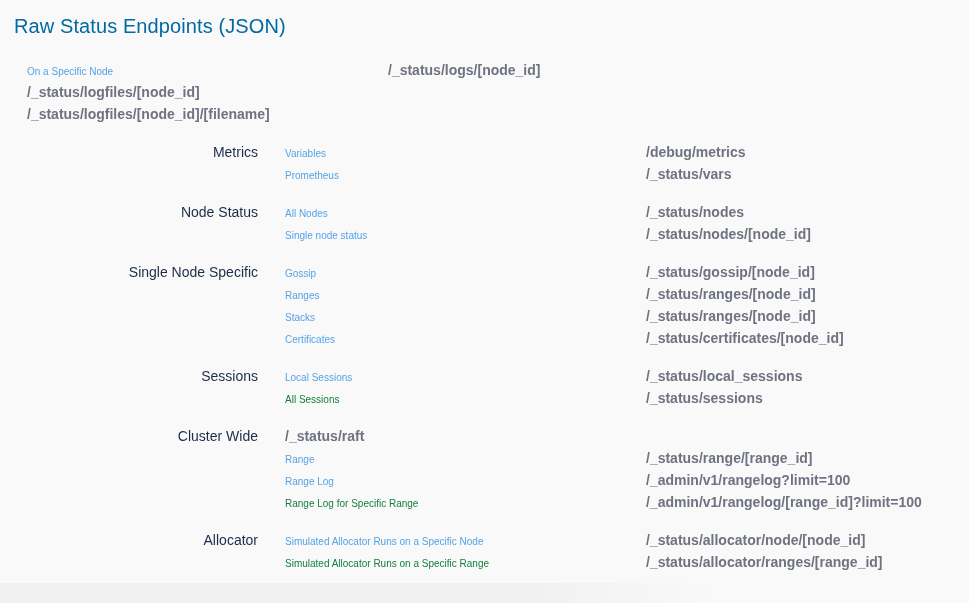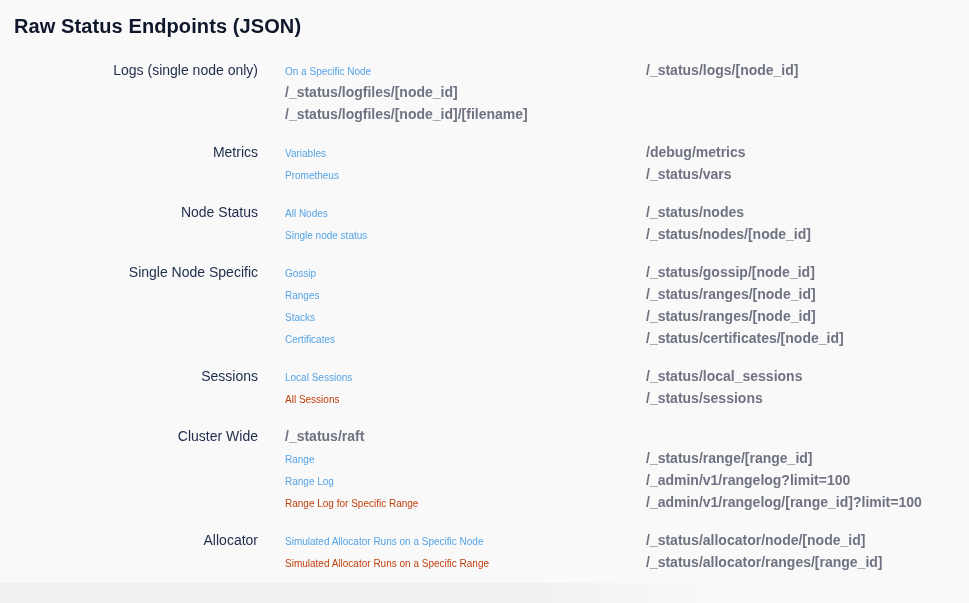--- a/index.html
+++ b/index.html
@@ -8,23 +8,23 @@
     height: 603px;
     overflow: hidden;
     font-family: "Liberation Sans", "DejaVu Sans", sans-serif;
   }
   body { background: #f9f9fa; position: relative; }
 
   .page-title {
     margin: 13px 0 0 14px;
     font-size: 20px;
     line-height: 26px;
-    font-weight: 700;
+    font-weight: 400;
     letter-spacing: 0.1px;
-    color: #0f172a;
+    color: #0369a1;
   }
 
   .groups { margin-top: 20px; }
 
   .group {
     display: flex;
     align-items: flex-start;
     margin-bottom: 16px;
   }
 
@@ -53,21 +53,21 @@
     width: 361px;
     flex: 0 0 auto;
     font-size: 10px;
     line-height: 22px;
     color: #55a3e5;
     text-decoration: none;
     cursor: pointer;
     white-space: nowrap;
     overflow: hidden;
   }
-  .endpoint-link.light { color: #c2410c; }
+  .endpoint-link.light { color: #15803d; }
 
   .endpoint-path {
     font-size: 14px;
     line-height: 22px;
     color: #6f7280;
     white-space: nowrap;
     font-weight: bold;
   }
 
   .footer-band {
@@ -79,21 +79,20 @@
     background: linear-gradient(to right, #f1f1f3 0%, #f1f1f3 55%, #f9f9fa 74%);
   }
 </style>
 </head>
 <body>
 
 <div class="page">
   <h1 class="page-title">Raw Status Endpoints (JSON)</h1>
   <div class="groups">
       <div class="group">
-        <div class="group-label">Logs (single node only)</div>
         <div class="group-rows">
           <div class="endpoint-row">
             <a class="endpoint-link" href="#">On a Specific Node</a>
             <span class="endpoint-path">/_status/logs/[node_id]</span>
           </div>
           <div class="endpoint-row">
             <span class="endpoint-path">/_status/logfiles/[node_id]</span>
           </div>
           <div class="endpoint-row">
             <span class="endpoint-path">/_status/logfiles/[node_id]/[filename]</span>

